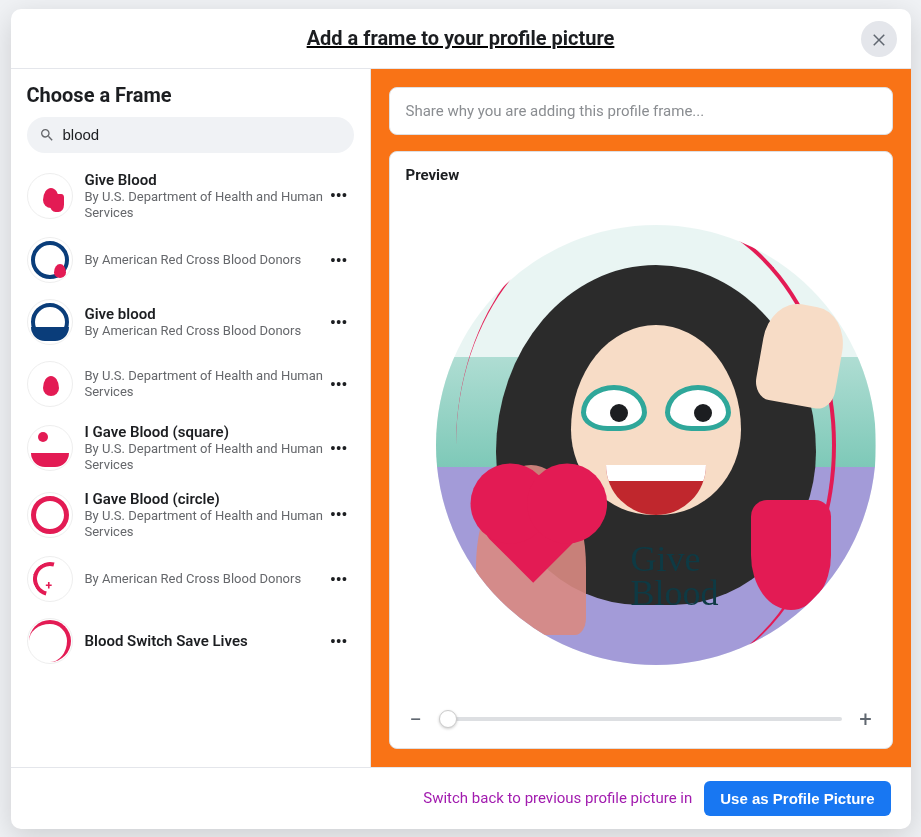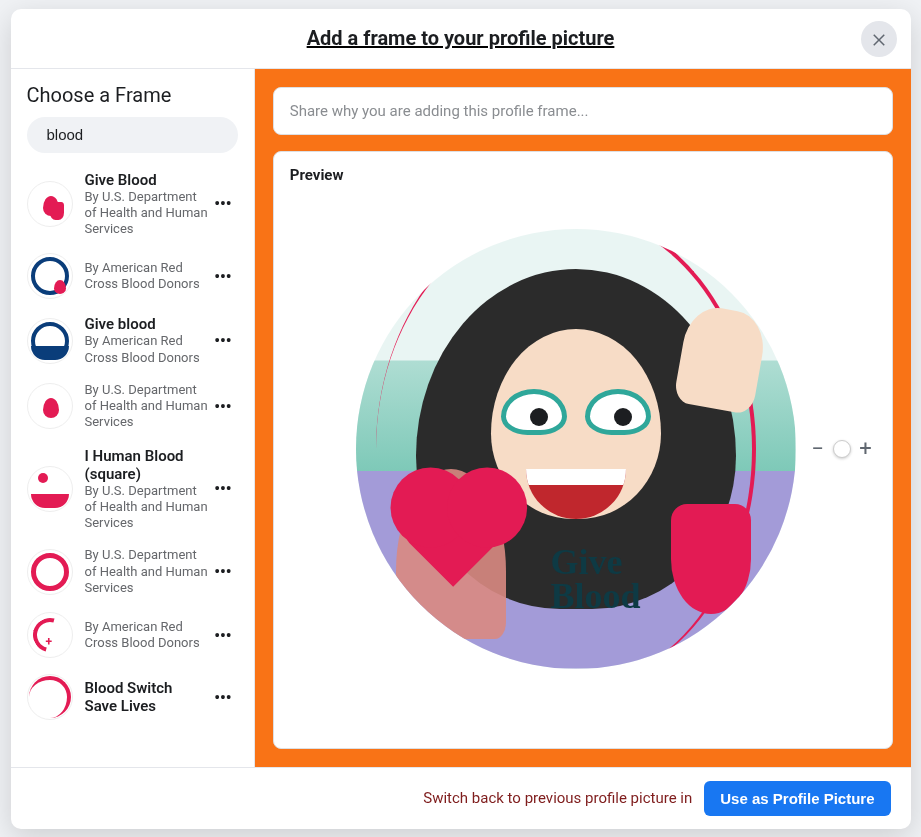--- a/index.html
+++ b/index.html
@@ -58,21 +58,21 @@
   .left {
     width: 360px;
     border-right: 1px solid #e4e6eb;
     display: flex;
     flex-direction: column;
     padding: 14px 0 0 0;
     overflow: hidden;
   }
   .choose-title {
     font-size: 20px;
-    font-weight: 400;
+    font-weight: 700;
     color: #1c1e21;
     padding: 0 16px 10px 16px;
   }
   .search-wrap {
     padding: 0 16px 10px 16px;
   }
   .search {
     background: #f0f2f5;
     border-radius: 50px;
     height: 36px;
@@ -143,31 +143,30 @@
     cursor: text;
   }
   .preview-box {
     background: #fff;
     border: 1px solid #dddfe2;
     border-radius: 8px;
     padding: 14px 16px 16px 16px;
     flex: 1;
     min-height: 0;
     display: flex;
-    flex-direction: row;
+    flex-direction: column;
     gap: 12px;
   }
   .preview-title { font-size: 15px; font-weight: 700; color: #1c1e21; }
   .preview-img {
     flex: 1;
     position: relative;
     display: flex;
     align-items: center;
-    justify-content: flex-start;
-    font-weight: bold;
+    justify-content: flex-end;
   }
   .preview-circle {
     width: 440px;
     height: 440px;
     border-radius: 50%;
     background: radial-gradient(circle at 50% 50%, #e9f5f3, #e9f5f3);
     position: relative;
     overflow: hidden;
     display: flex;
     align-items: center;
@@ -272,21 +271,21 @@
     width:18px; height:18px; background:#fff; border:1px solid #ccc; border-radius:50%;
     box-shadow:0 1px 3px rgba(0,0,0,0.2);
     cursor:grab;
   }
   .footer {
     height:62px;
     border-top:1px solid #e4e6eb;
     display:flex; align-items:center; justify-content:flex-end;
     gap:12px; padding:0 20px;
   }
-  .switch-text { font-size:15px; color:#7f1d1d; }
+  .switch-text { font-size:15px; color:#a21caf; }
   .duration-btn {
     background:#e4e6eb; border:none; border-radius:6px;
     padding:8px 12px; font-size:15px; font-weight:600; color:#1c1e21;
     display:flex; align-items:center; gap:6px; cursor:pointer;
   }
   .duration-btn svg { width:12px; height:12px; fill:#1c1e21; }
   .primary-btn {
     background:#1877f2; color:#fff; border:none; border-radius:6px;
     padding:9px 16px; font-size:15px; font-weight:600; cursor:pointer;
   }
@@ -364,30 +363,31 @@
               <div class="frame-by">By U.S. Department of Health and Human Services</div>
             </div>
             <div class="frame-more">•••</div>
           </div>
           <div class="frame-item">
             <div class="frame-thumb">
               <div class="th-bottom" style="background:#e31b54"></div>
               <div style="position:absolute;top:6px;left:10px;width:10px;height:10px;background:#e31b54;border-radius:50%"></div>
             </div>
             <div class="frame-text">
-              <div class="frame-name">I Human Blood (square)</div>
+              <div class="frame-name">I Gave Blood (square)</div>
               <div class="frame-by">By U.S. Department of Health and Human Services</div>
             </div>
             <div class="frame-more">•••</div>
           </div>
           <div class="frame-item">
             <div class="frame-thumb">
               <div class="th-ring" style="border-width:5px"></div>
             </div>
             <div class="frame-text">
+              <div class="frame-name">I Gave Blood (circle)</div>
               <div class="frame-by">By U.S. Department of Health and Human Services</div>
             </div>
             <div class="frame-more">•••</div>
           </div>
           <div class="frame-item">
             <div class="frame-thumb">
               <div style="position:absolute;inset:5px;border:4px solid #e31b54;border-radius:50%;border-right-color:transparent;border-bottom-color:transparent;transform:rotate(-30deg)"></div>
               <div style="position:absolute;bottom:8px;left:18px;color:#e31b54;font-size:12px;font-weight:700">+</div>
             </div>
             <div class="frame-text">

